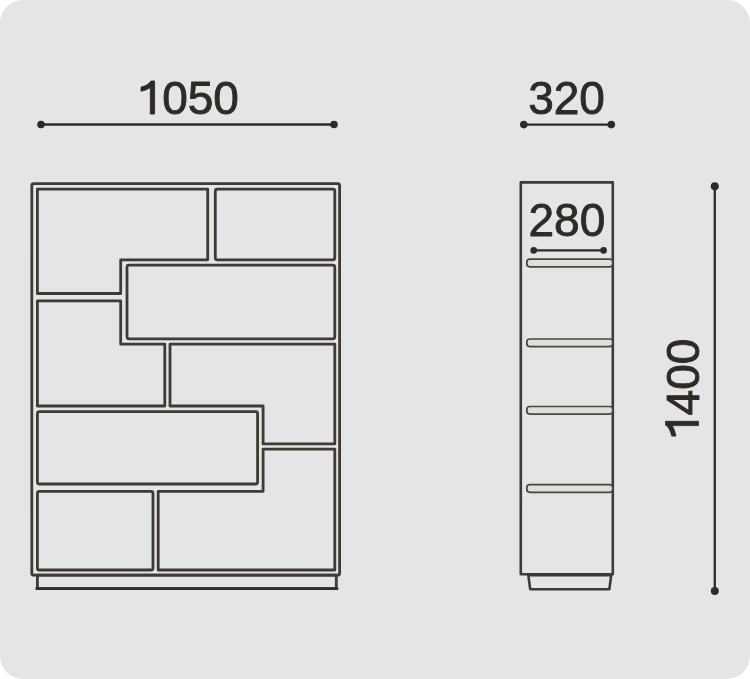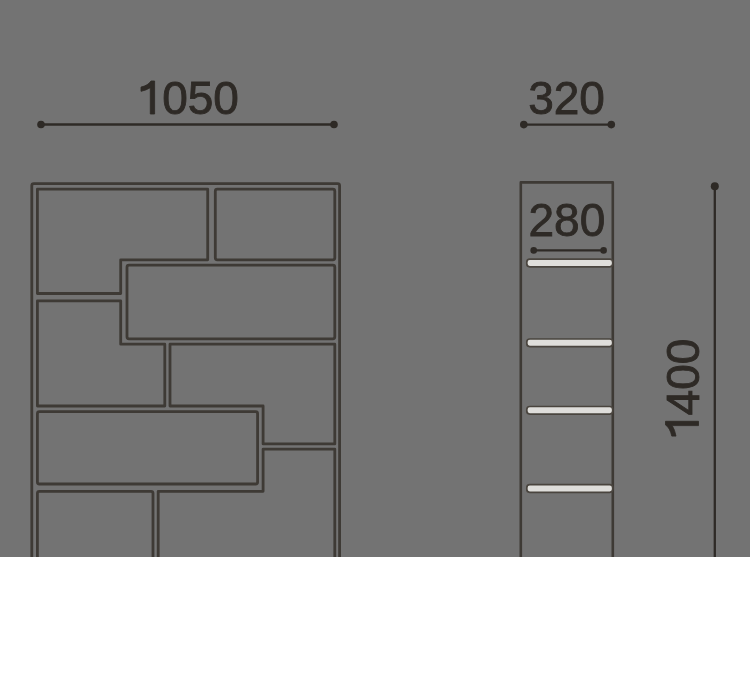--- a/index.html
+++ b/index.html
@@ -1,16 +1,16 @@
 <!DOCTYPE html>
 <html><head>
 <meta charset="utf-8">
 <style>
   html,body{margin:0;padding:0;background:#ffffff;}
-  #stage{position:relative;width:750px;height:557px;background:#737373;overflow:hidden;}
+  #stage{position:relative;width:750px;height:679px;background:#e5e5e5;overflow:hidden;border-radius:23px;}
   svg{position:absolute;top:0;left:0;}
   text{font-family:"Liberation Sans",sans-serif;fill:#2e2a26;stroke:#2e2a26;stroke-width:0.85px;}
 </style>
 </head>
 <body>
 <div id="stage">
 <svg width="750" height="679" viewBox="0 0 750 679">
   <g fill="none" stroke="#3e3a35" stroke-width="2.8" stroke-linejoin="round" stroke-linecap="round">
 
     <rect x="31.8" y="183.6" width="307.8" height="391.6" rx="2"></rect>

